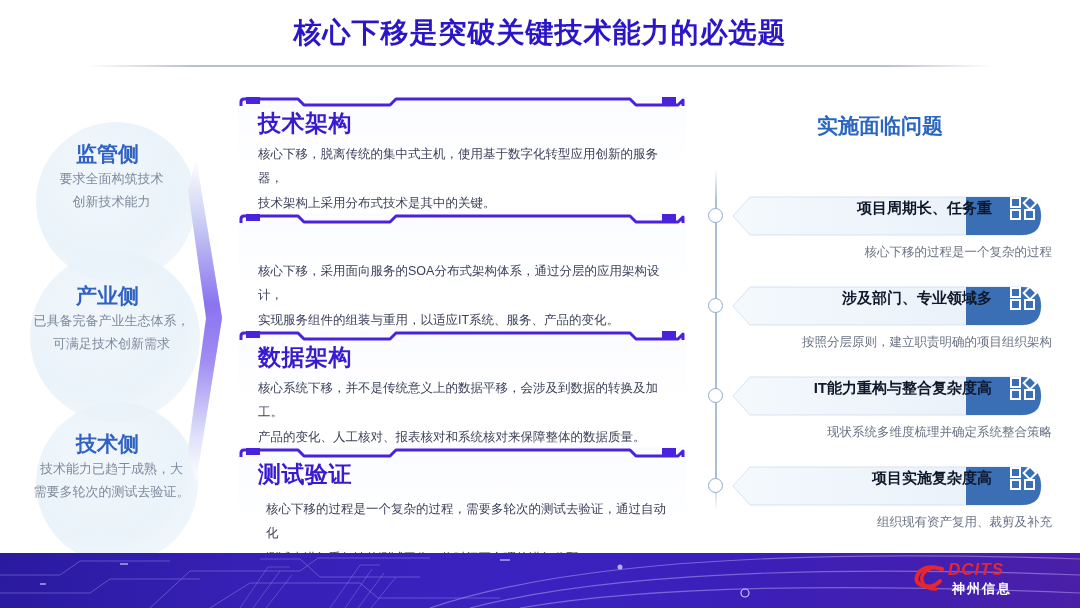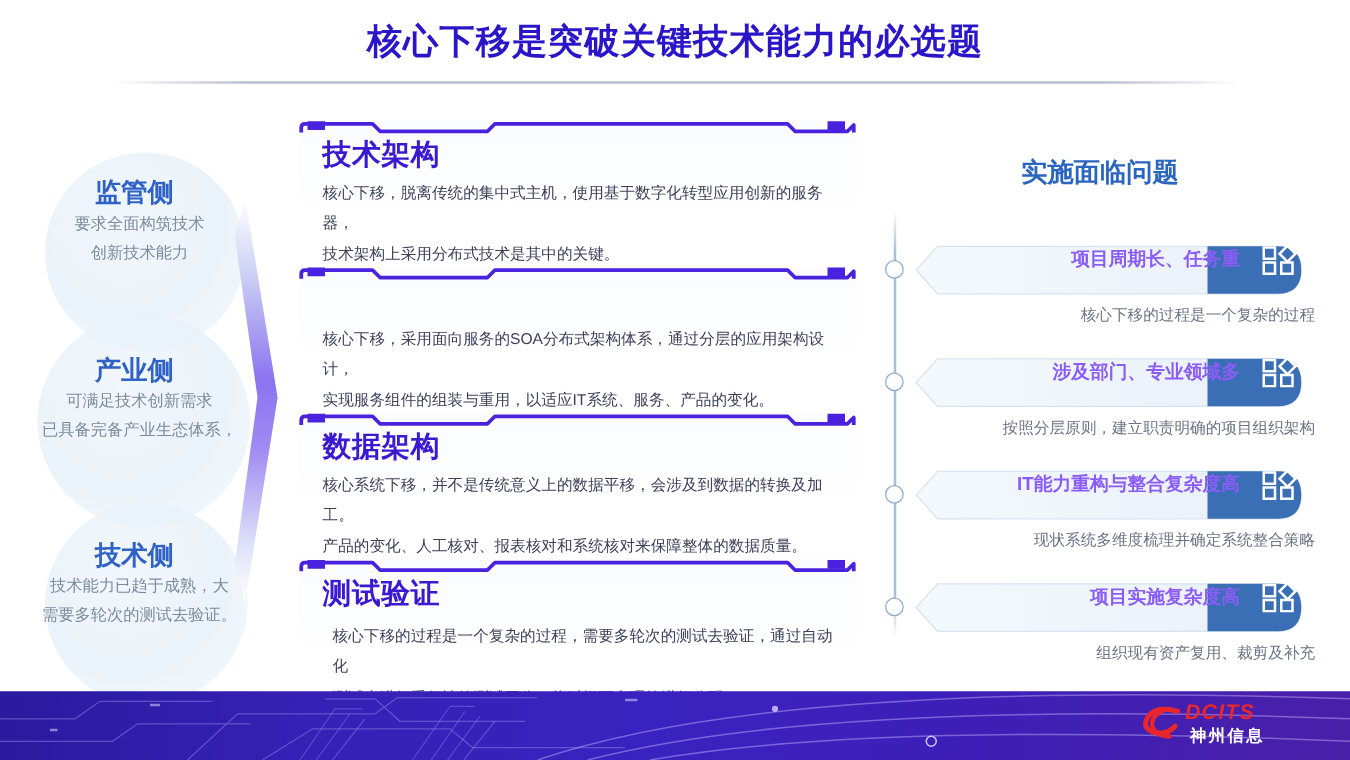--- a/index.html
+++ b/index.html
@@ -75,38 +75,38 @@
   #c0{top:0;height:110px;}
   #c1{top:117px;height:110px;}
   #c2{top:234px;height:110px;}
   #c3{top:351px;height:115px;}
   #c3 .card-text{top:50px;left:28px;}
 
   
   .right-col{position:absolute;left:700px;top:100px;width:360px;height:450px;}
   .right-title{
     position:absolute;left:0;top:12px;width:360px;text-align:center;
-    font-size:21px;font-weight:bold;color:#2a66c0;white-space:nowrap;margin-top:12px;
+    font-size:21px;font-weight:bold;color:#2a66c0;white-space:nowrap;
   }
   .timeline-axis{
     position:absolute;left:15px;top:68px;width:2px;height:342px;
     background:linear-gradient(180deg,rgba(160,185,215,0) 0%,#a9bdd6 10%,#a9bdd6 90%,rgba(160,185,215,0) 100%);
   }
   .tl-item{position:absolute;left:0;width:360px;}
   .tl-dot{
     position:absolute;left:8px;top:20px;width:15px;height:15px;border-radius:50%;
     background:#ffffff;border:1.6px solid #8fabcc;box-sizing:border-box;
   }
   .tl-pill{
     position:absolute;left:32px;top:8px;width:310px;height:40px;
   }
   .tl-pill svg{display:block;position:absolute;left:0;top:0;}
   .tl-pill-label{
     position:absolute;right:68px;top:0;height:40px;line-height:40px;
-    font-size:15px;font-weight:bold;color:#8b5cf6;white-space:nowrap;
+    font-size:15px;font-weight:bold;color:#0f172a;white-space:nowrap;
   }
   .tl-icon{position:absolute;right:12px;top:8px;width:40px;height:24px;}
   .tl-sub{
     position:absolute;right:8px;top:56px;
     font-size:12.5px;color:#6a7384;white-space:nowrap;text-align:right;
   }
   #t0{top:88px;} #t1{top:178px;} #t2{top:268px;} #t3{top:358px;}
 
   
   .footer{
@@ -147,22 +147,22 @@
       <div class="left-body">
         <span>要求全面构筑技术</span>
         <span>创新技术能力</span>
       </div>
     </div>
 
     <div class="left-item" id="li1">
       <div class="left-blob"></div>
       <div class="left-head">产业侧</div>
       <div class="left-body">
+        <span>已具备完备产业生态体系，</span>
         <span>可满足技术创新需求</span>
-        <span>已具备完备产业生态体系，</span>
       </div>
     </div>
 
     <div class="left-item" id="li2">
       <div class="left-blob"></div>
       <div class="left-head">技术侧</div>
       <div class="left-body">
         <span>技术能力已趋于成熟，大</span>
         <span>需要多轮次的测试去验证。</span>
       </div>

